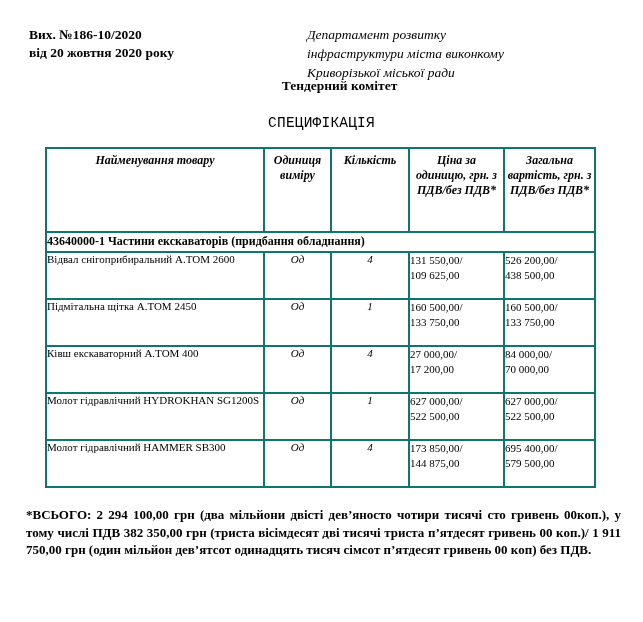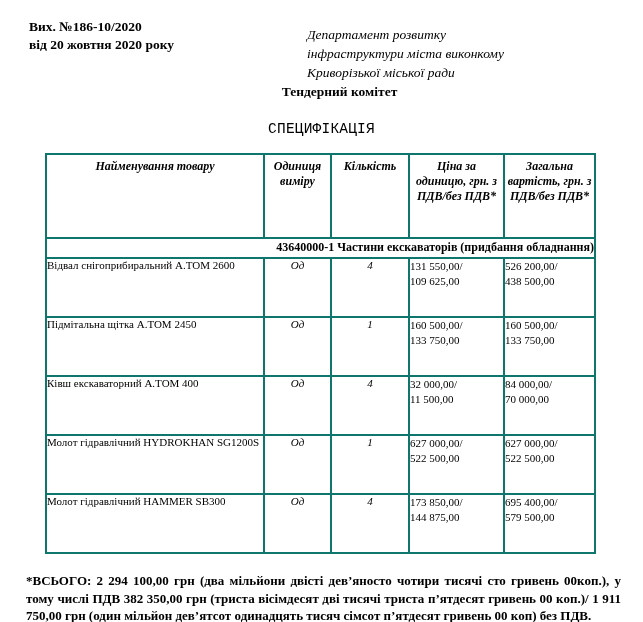--- a/index.html
+++ b/index.html
@@ -18,42 +18,42 @@
   }
 
   
   .letterhead {
     position: relative;
     height: 78px;
   }
   .outgoing-ref {
     position: absolute;
     left: 29px;
-    top: 18px;
+    top: 26px;
     font-size: 13.5px;
     font-weight: bold;
     line-height: 18px;
     white-space: nowrap;
   }
   .addressee {
     position: absolute;
     left: 307px;
     top: 25px;
     font-size: 13.5px;
     line-height: 19px;
     white-space: nowrap;
     font-style: italic;
   }
 
   .committee {
     text-align: center;
     font-size: 13.5px;
     font-weight: bold;
     padding-left: 36px;
-    margin-top: 6px;
+    margin-top: 0;
   }
   .doc-title {
     text-align: center;
     font-size: 14.5px;
     letter-spacing: .2px;
     margin-top: 21px;
     font-family: Liberation Mono, monospace;
   }
 
   
@@ -82,21 +82,21 @@
     text-align: center;
     font-size: 12px;
     line-height: 15px;
     padding: 4px 2px 0 2px;
     vertical-align: top;
     height: 78px;
   }
   .th-name { padding-left: 0; }
 
   .cpv-row td {
-    text-align: right;
+    text-align: left;
     font-weight: bold;
     font-size: 12px;
     padding: 1px 0 2px 0;
     height: 15px;
   }
 
   .cell-name {
     padding: 6px 3px 3px 6px;
     line-height: 13px;
     font-size: 11px;
@@ -110,21 +110,21 @@
     padding-bottom: 12px;
   }
   .cell-money {
     text-align: left;
     font-size: 12px;
     line-height: 15px;
     vertical-align: bottom;
     padding-bottom: 6px;
     white-space: nowrap;
   }
-  .data-row { height: 59px; }
+  .data-row { height: 47px; }
 
   
   .totals {
     margin: 18px 22px 0 26px;
     font-size: 13px;
     font-weight: bold;
     line-height: 17.5px;
     text-align: justify;
     text-justify: inter-word;
   }
@@ -195,22 +195,22 @@
         <span>160 500,00/</span><br>
         <span>133 750,00</span>
       </td>
     </tr>
 
     <tr class="data-row">
       <td class="cell-name">Ківш екскаваторний  A.TOM 400</td>
       <td class="cell-unit">Од</td>
       <td class="cell-qty">4</td>
       <td class="cell-money">
-        <span>32 000,00/</span><br>
-        <span>11 500,00</span>
+        <span>27 000,00/</span><br>
+        <span>17 200,00</span>
       </td>
       <td class="cell-money">
         <span>84 000,00/</span><br>
         <span>70 000,00</span>
       </td>
     </tr>
 
     <tr class="data-row">
       <td class="cell-name">Молот гідравлічний HYDROKHAN SG1200S</td>
       <td class="cell-unit">Од</td>

